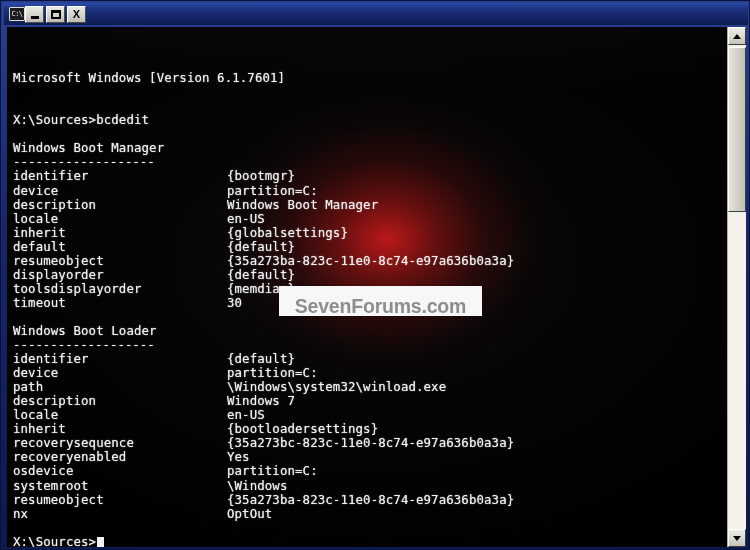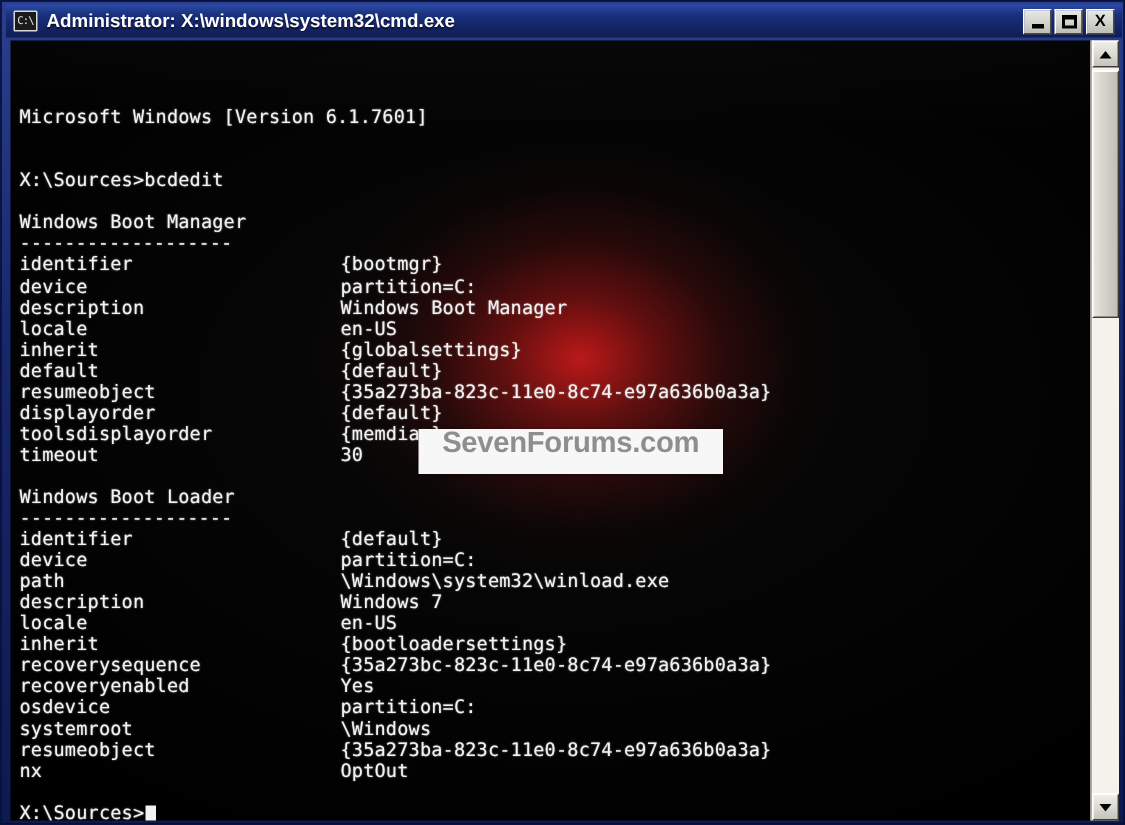--- a/index.html
+++ b/index.html
@@ -165,21 +165,21 @@
   }
 
   
   #watermark {
     position: absolute;
     left: 272px; top: 259px;
     width: 203px; height: 30px;
     background: #f7f7f7;
     z-index: 4;
     display: flex;
-    align-items: flex-start;
+    align-items: flex-end;
     justify-content: center;
     box-shadow: 0 0 2px rgba(0,0,0,.35);
   }
   #watermark span {
     font-family: "Liberation Sans", sans-serif;
     font-size: 19.5px;
     font-weight: bold;
     color: #8e8e8e;
     letter-spacing: -0.2px;
     line-height: 1;
@@ -236,21 +236,20 @@
 </style>
 </head>
 <body>
 
 <div id="window">
 
   <div id="titlebar">
     <div id="title-icon">
       <span>C:\</span>
     </div>
-    <div id="title-text">Administrator: X:\windows\system32\cmd.exe</div>
     <div id="title-buttons">
       <div class="tbtn tb-min">
           <i></i>
         </div>
       <div class="tbtn tb-max">
           <i></i>
         </div>
       <div class="tbtn tb-close">
           <span>X</span>
         </div>

